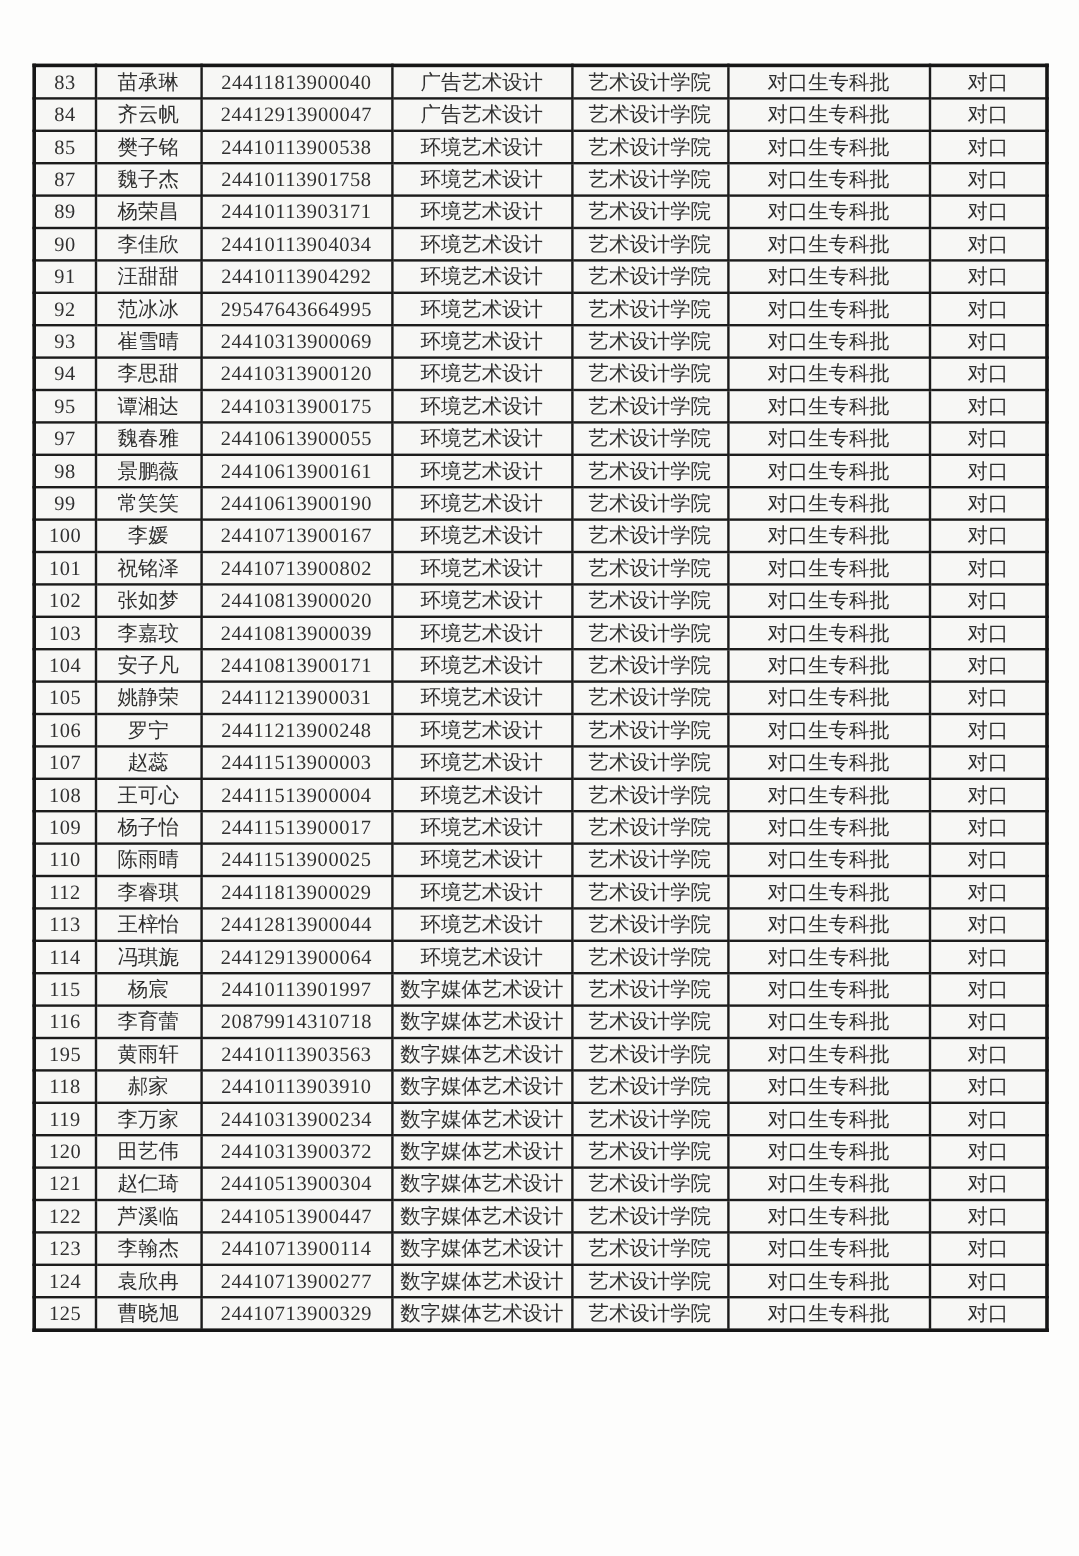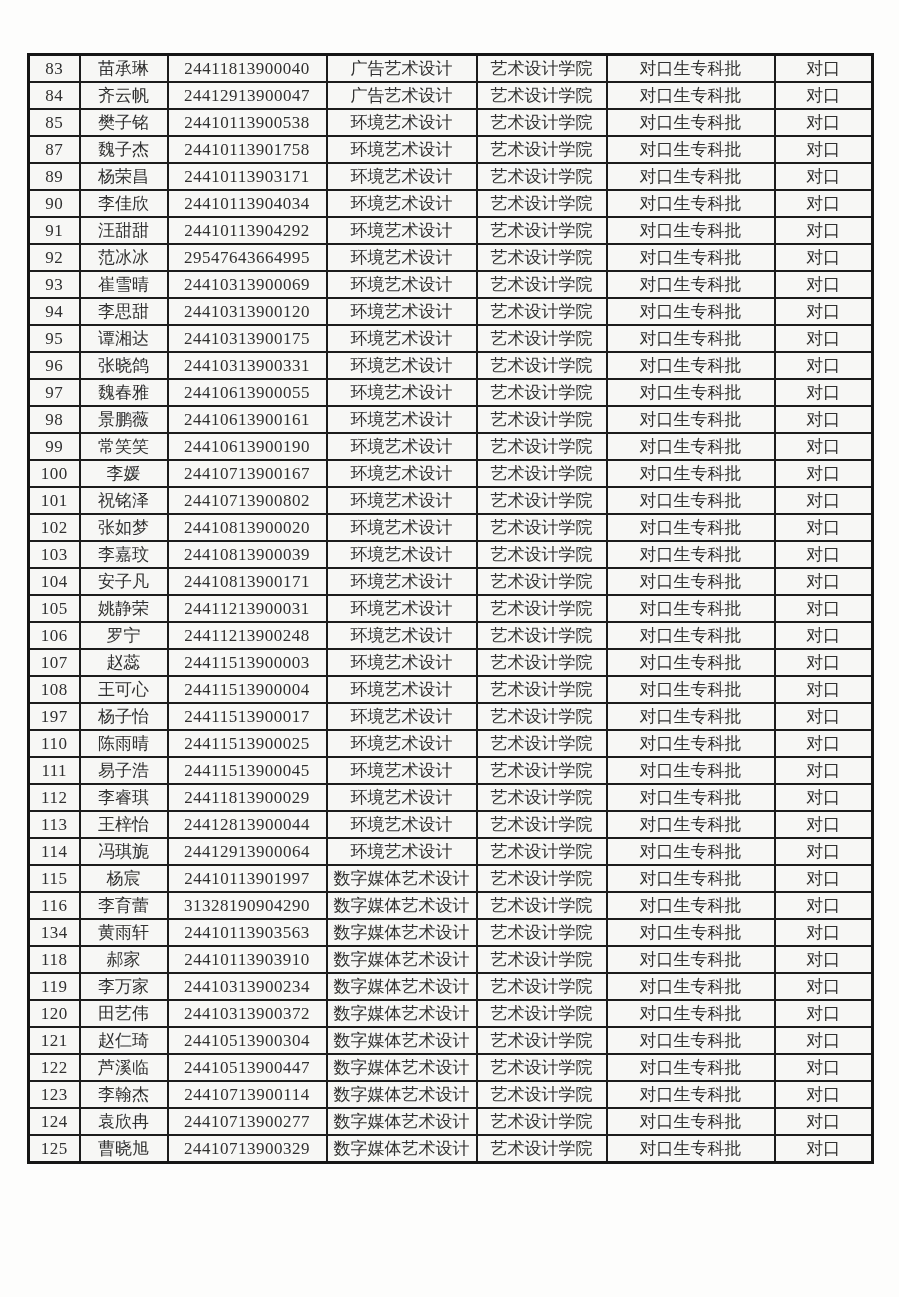--- a/index.html
+++ b/index.html
@@ -164,29 +164,20 @@
         <tr>
           <td class="c0">95</td>
           <td class="c1">谭湘达</td>
           <td class="c2">24410313900175</td>
           <td class="c3">环境艺术设计</td>
           <td class="c4">艺术设计学院</td>
           <td class="c5">对口生专科批</td>
           <td class="c6">对口</td>
         </tr>
         <tr>
-          <td class="c0">96</td>
-          <td class="c1">张晓鸽</td>
-          <td class="c2">24410313900331</td>
-          <td class="c3">环境艺术设计</td>
-          <td class="c4">艺术设计学院</td>
-          <td class="c5">对口生专科批</td>
-          <td class="c6">对口</td>
-        </tr>
-        <tr>
           <td class="c0">97</td>
           <td class="c1">魏春雅</td>
           <td class="c2">24410613900055</td>
           <td class="c3">环境艺术设计</td>
           <td class="c4">艺术设计学院</td>
           <td class="c5">对口生专科批</td>
           <td class="c6">对口</td>
         </tr>
         <tr>
           <td class="c0">98</td>
@@ -281,47 +272,38 @@
         <tr>
           <td class="c0">108</td>
           <td class="c1">王可心</td>
           <td class="c2">24411513900004</td>
           <td class="c3">环境艺术设计</td>
           <td class="c4">艺术设计学院</td>
           <td class="c5">对口生专科批</td>
           <td class="c6">对口</td>
         </tr>
         <tr>
-          <td class="c0">197</td>
+          <td class="c0">109</td>
           <td class="c1">杨子怡</td>
           <td class="c2">24411513900017</td>
           <td class="c3">环境艺术设计</td>
           <td class="c4">艺术设计学院</td>
           <td class="c5">对口生专科批</td>
           <td class="c6">对口</td>
         </tr>
         <tr>
           <td class="c0">110</td>
           <td class="c1">陈雨晴</td>
           <td class="c2">24411513900025</td>
           <td class="c3">环境艺术设计</td>
           <td class="c4">艺术设计学院</td>
           <td class="c5">对口生专科批</td>
           <td class="c6">对口</td>
         </tr>
         <tr>
-          <td class="c0">111</td>
-          <td class="c1">易子浩</td>
-          <td class="c2">24411513900045</td>
-          <td class="c3">环境艺术设计</td>
-          <td class="c4">艺术设计学院</td>
-          <td class="c5">对口生专科批</td>
-          <td class="c6">对口</td>
-        </tr>
-        <tr>
           <td class="c0">112</td>
           <td class="c1">李睿琪</td>
           <td class="c2">24411813900029</td>
           <td class="c3">环境艺术设计</td>
           <td class="c4">艺术设计学院</td>
           <td class="c5">对口生专科批</td>
           <td class="c6">对口</td>
         </tr>
         <tr>
           <td class="c0">113</td>
@@ -346,28 +328,28 @@
           <td class="c1">杨宸</td>
           <td class="c2">24410113901997</td>
           <td class="c3">数字媒体艺术设计</td>
           <td class="c4">艺术设计学院</td>
           <td class="c5">对口生专科批</td>
           <td class="c6">对口</td>
         </tr>
         <tr>
           <td class="c0">116</td>
           <td class="c1">李育蕾</td>
-          <td class="c2">31328190904290</td>
-          <td class="c3">数字媒体艺术设计</td>
-          <td class="c4">艺术设计学院</td>
-          <td class="c5">对口生专科批</td>
-          <td class="c6">对口</td>
-        </tr>
-        <tr>
-          <td class="c0">134</td>
+          <td class="c2">20879914310718</td>
+          <td class="c3">数字媒体艺术设计</td>
+          <td class="c4">艺术设计学院</td>
+          <td class="c5">对口生专科批</td>
+          <td class="c6">对口</td>
+        </tr>
+        <tr>
+          <td class="c0">195</td>
           <td class="c1">黄雨轩</td>
           <td class="c2">24410113903563</td>
           <td class="c3">数字媒体艺术设计</td>
           <td class="c4">艺术设计学院</td>
           <td class="c5">对口生专科批</td>
           <td class="c6">对口</td>
         </tr>
         <tr>
           <td class="c0">118</td>
           <td class="c1">郝家</td>

